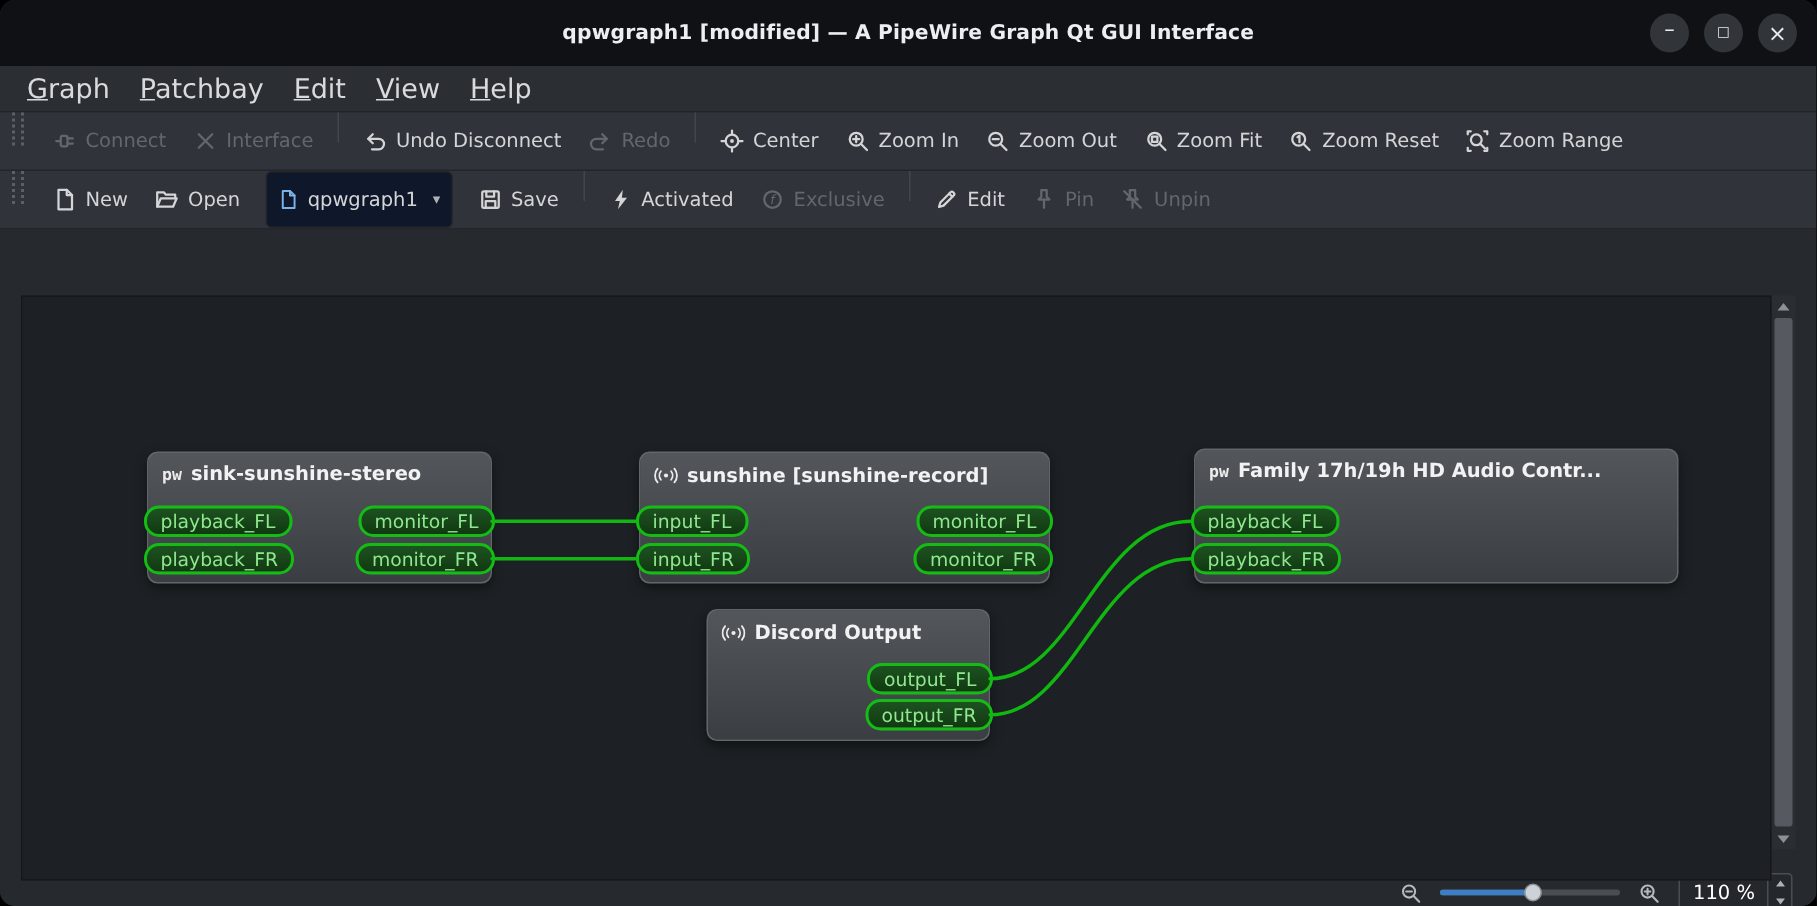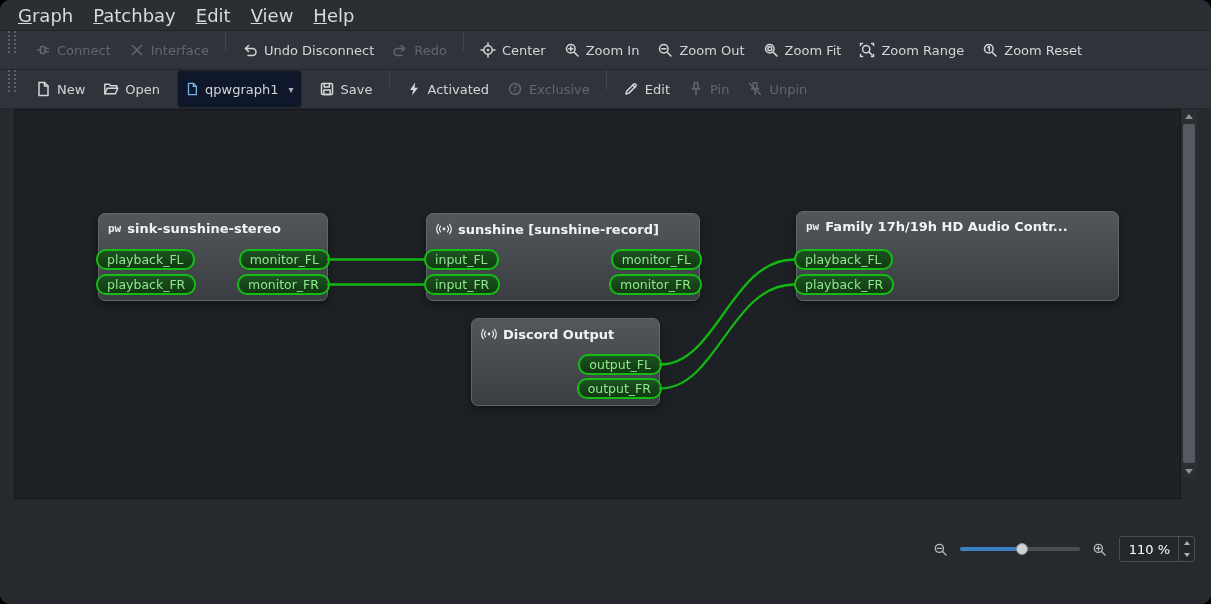--- a/index.html
+++ b/index.html
@@ -26,21 +26,21 @@
   .tbtn.disabled{color:#63676c;}
   .tbtn svg{width:16px;height:16px;flex:none;}
   .sep{width:1px;height:20px;background:#42464b;margin:0 7px;flex:none;}
   .combo{display:flex;align-items:center;gap:6px;background:#0f172a;border:1px solid #24272b;border-radius:4px;padding:3px 7px;color:#d3d5d7;font-size:13px;margin:0 8px;}
   .combo .ico-file{color:#7ab3e8;}
   .combo .arrow{font-size:10px;color:#aeb2b6;margin-left:4px;}
   svg .stroke{fill:none;stroke:currentColor;stroke-width:1.5;stroke-linecap:round;stroke-linejoin:round;}
 
   
   .workspace{flex:1;display:flex;flex-direction:column;padding:0 14px;background:#26292e;}
-  .canvas-row{display:flex;height:369px;flex:none;}
+  .canvas-row{display:flex;height:369px;flex:none;margin-top:44px;}
   .canvas{position:relative;width:1167px;height:390px;box-sizing:border-box;background:#1d2125;border:1px solid #16181c;overflow:hidden;}
   .cables{position:absolute;left:0;top:0;pointer-events:none;}
   .cables path{pointer-events:stroke;}
 
   .node{position:absolute;border-radius:7px;background:linear-gradient(#53575b,#3a3e42);border:1px solid #62666a;box-shadow:0 3px 8px rgba(0,0,0,.45);}
   .node-title{display:flex;align-items:center;gap:6px;padding:7px 10px 2px 9px;color:#f1f2f3;font-weight:bold;font-size:13px;white-space:nowrap;overflow:hidden;text-overflow:ellipsis;}
   .pw-ico{font-family:"DejaVu Sans Mono","Liberation Mono",monospace;font-size:11px;font-weight:bold;color:#ececec;flex:none;}
   .app-ico{width:16px;height:16px;color:#ececec;flex:none;}
   .port{position:absolute;height:21px;line-height:17px;box-sizing:border-box;padding:0 9px;border-radius:10px;font-size:12.5px;background:linear-gradient(#1d5220,#113911);border:2px solid #15bc15;color:#8fe88f;white-space:nowrap;}
 
@@ -71,20 +71,34 @@
   .spin-btns{display:flex;flex-direction:column;border-left:1px solid #4a4e53;width:15px;}
   .spin-btns>div{flex:1;display:flex;align-items:center;justify-content:center;}
   .spin-btns .t-up{width:0;height:0;border:3px solid transparent;border-bottom:4px solid #aeb2b6;margin-top:-3px;}
   .spin-btns .t-dn{width:0;height:0;border:3px solid transparent;border-top:4px solid #aeb2b6;margin-bottom:-3px;}
 </style>
 </head>
 <body>
 
 <div class="window">
 
+  <div class="titlebar">
+    <div class="title">qpwgraph1 [modified] — A PipeWire Graph Qt GUI Interface</div>
+    <div class="winbtns">
+      <div class="winbtn min">
+          <span>–</span>
+        </div>
+      <div class="winbtn max">
+          <span>□</span>
+        </div>
+      <div class="winbtn close">
+          <span>×</span>
+        </div>
+    </div>
+  </div>
 
   <div class="menubar">
     <span class="menu-item">Graph</span>
     <span class="menu-item">Patchbay</span>
     <span class="menu-item">Edit</span>
     <span class="menu-item">View</span>
     <span class="menu-item">Help</span>
   </div>
 
   <div class="toolbar">
@@ -167,39 +181,39 @@
           <g class="stroke">
             <circle cx="6.8" cy="6.8" r="4.3"></circle>
             <path d="M10.2 10.2L14 14"></path>
             <rect x="5" y="5" width="3.6" height="3.6"></rect>
           </g>
         </svg>
       <span>Zoom Fit</span>
     </div>
     <div class="tbtn">
       <svg viewBox="0 0 16 16">
+          <g class="stroke">
+            <circle cx="6.8" cy="6.8" r="4.3"></circle>
+            <path d="M10.2 10.2L14 14"></path>
+            <path d="M6 5.4l1.3-.9v4.3"></path>
+          </g>
+        </svg>
+      <span>Zoom Reset</span>
+    </div>
+    <div class="tbtn">
+      <svg viewBox="0 0 16 16">
           <g class="stroke" stroke-width="1.2">
             <path d="M1.5 3.5v-2h2M12.5 1.5h2v2M14.5 12.5v2h-2M3.5 14.5h-2v-2"></path>
           </g>
           <g class="stroke">
             <circle cx="7.2" cy="7.2" r="3.6"></circle>
             <path d="M10 10l3 3"></path>
           </g>
         </svg>
       <span>Zoom Range</span>
-    </div>
-    <div class="tbtn">
-      <svg viewBox="0 0 16 16">
-          <g class="stroke">
-            <circle cx="6.8" cy="6.8" r="4.3"></circle>
-            <path d="M10.2 10.2L14 14"></path>
-            <path d="M6 5.4l1.3-.9v4.3"></path>
-          </g>
-        </svg>
-      <span>Zoom Reset</span>
     </div>
   </div>
 
   <div class="toolbar">
     <div class="grip"></div>
 
     <div class="tbtn">
       <svg viewBox="0 0 16 16">
           <g class="stroke">
             <path d="M4 1.5h5.5L13 5v9.5H4z"></path>

